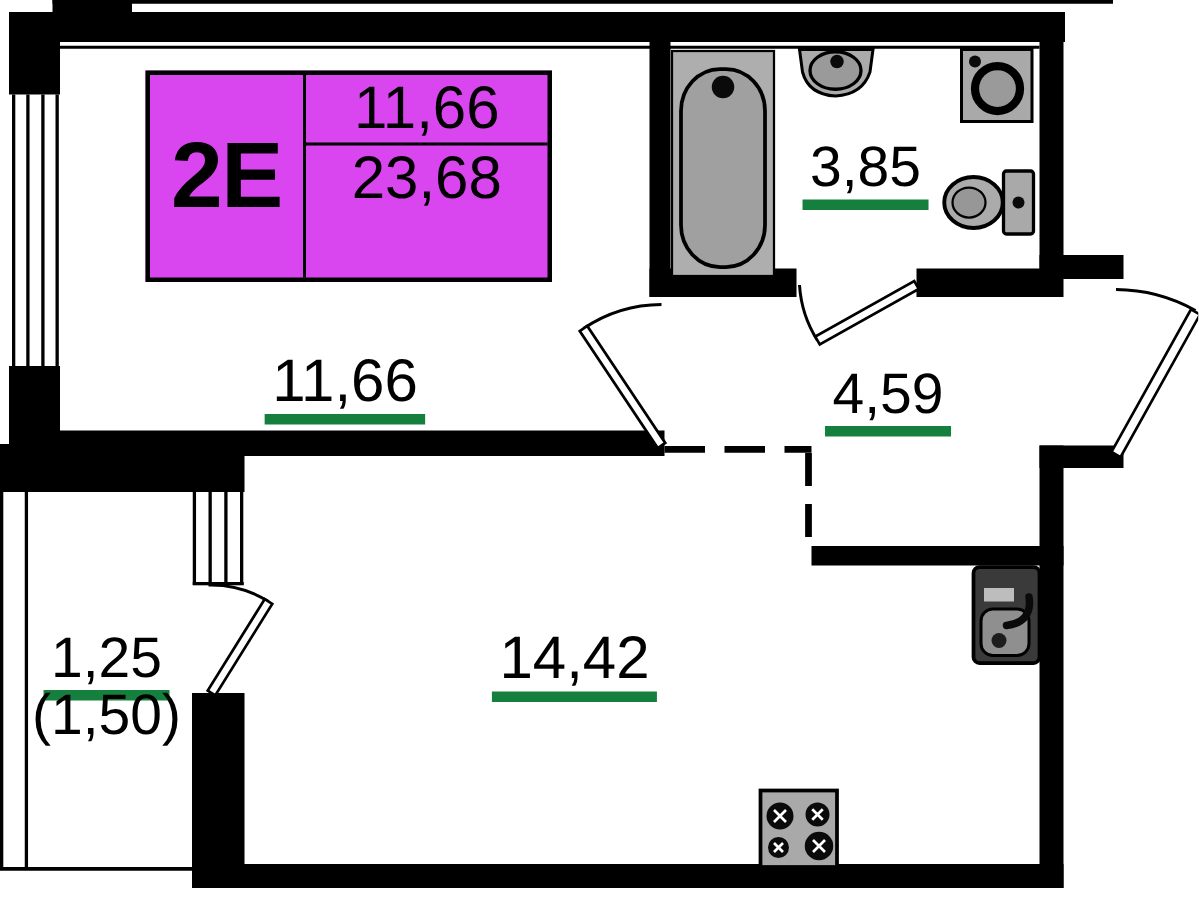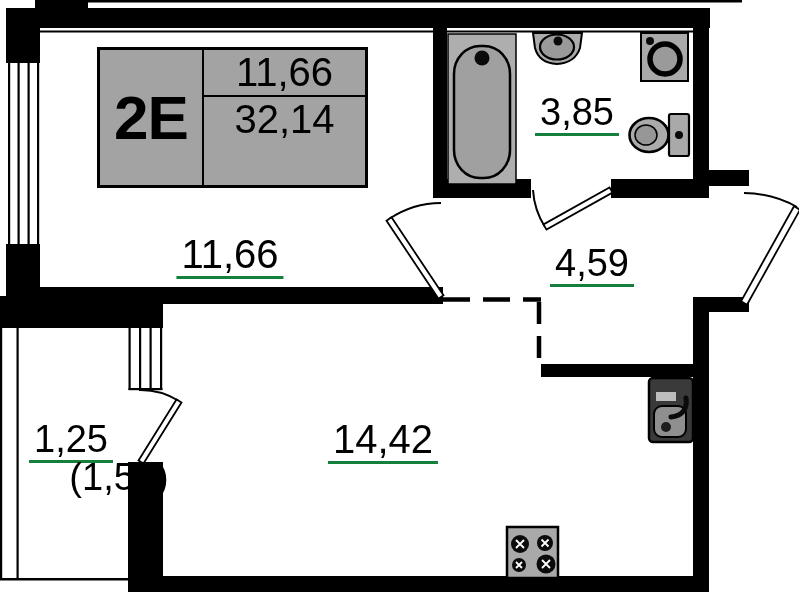--- a/index.html
+++ b/index.html
@@ -7,27 +7,27 @@
     position:relative; width:799px; height:600px; background:#fff; overflow:hidden;
     font-family:"Liberation Sans", sans-serif; color:#000;
   }
   .stage svg { position:absolute; left:0; top:0; }
 
   
   .area {
     position:absolute; transform:translateX(-50%);
     font-size:40px; line-height:1.02; white-space:nowrap; text-align:center;
   }
-  .area .u { display:inline-block; border-bottom:3px solid #15803d; padding:0 5px 1px; }
+  .area .u { display:inline-block; border-bottom:7px solid #15803d; padding:0 5px 1px; }
   .area.small { font-size:38px; }
 
   
   .title-block {
     position:absolute; left:97px; top:47px; width:265px; height:135px;
-    border:3px solid #000; background:#a3a3a3;
+    border:3px solid #000; background:#d946ef;
     display:grid; grid-template-columns:104px 1fr; grid-template-rows:1fr 1fr 1fr;
   }
   .tb-left {
     grid-row:1 / 4; border-right:2.5px solid #000;
     display:flex; align-items:center; justify-content:center;
     font-size:62px; font-weight:700; letter-spacing:-1px;
   }
   .tb-cell {
     display:flex; align-items:center; justify-content:center;
     font-size:40px; border-bottom:2.5px solid #000;
@@ -142,35 +142,35 @@
       <circle cx="545" cy="543" r="8" fill="#0a0a0a"></circle>
       <circle cx="519" cy="565" r="7" fill="#0a0a0a"></circle>
       <circle cx="546" cy="564" r="9.5" fill="#0a0a0a"></circle>
       <path d="M516 540 L524 548 M524 540 L516 548 M541.5 539.5 L548.5 546.5 M548.5 539.5 L541.5 546.5 M516 562 L522 568 M522 562 L516 568 M542 560 L550 568 M550 560 L542 568" stroke="#fff" stroke-width="1.8"></path>
     </g>
   </svg>
 
   <div class="title-block">
     <div class="tb-left">2E</div>
     <div class="tb-cell">11,66</div>
-    <div class="tb-cell last">32,14</div>
+    <div class="tb-cell last">23,68</div>
   </div>
 
   <div class="area" style="left:230px; top:234px;">
     <span class="u">11,66</span>
   </div>
   <div class="area small" style="left:577px; top:93px;">
     <span class="u">3,85</span>
   </div>
   <div class="area small" style="left:592px; top:244px;">
     <span class="u">4,59</span>
   </div>
   <div class="area" style="left:383px; top:419px;">
     <span class="u">14,42</span>
   </div>
   <div class="area small" style="left:71px; top:420px;">
     <span class="u">1,25</span>
   </div>
-  <div class="area small" style="left:71px; top:458px;margin-left:48px;">
+  <div class="area small" style="left:71px; top:458px;">
     <span>(1,50)</span>
   </div>
 
 </div>
 
 </body></html>

